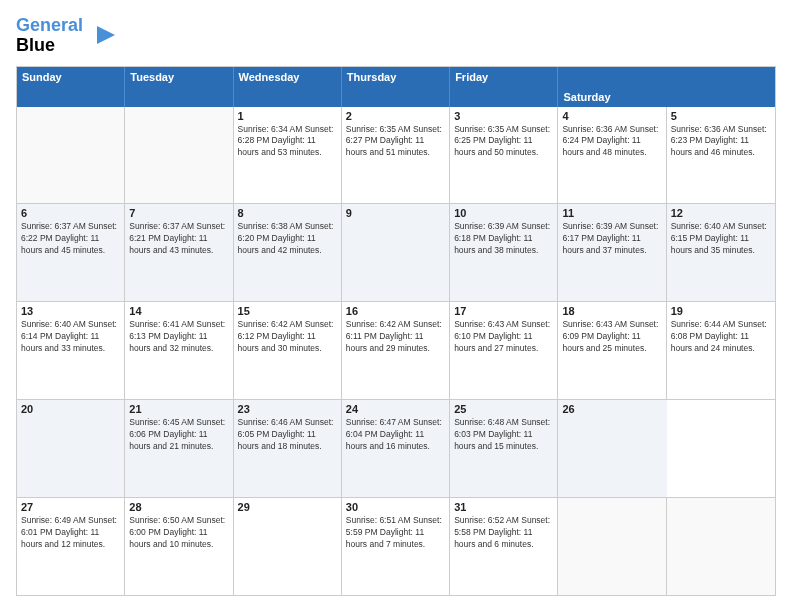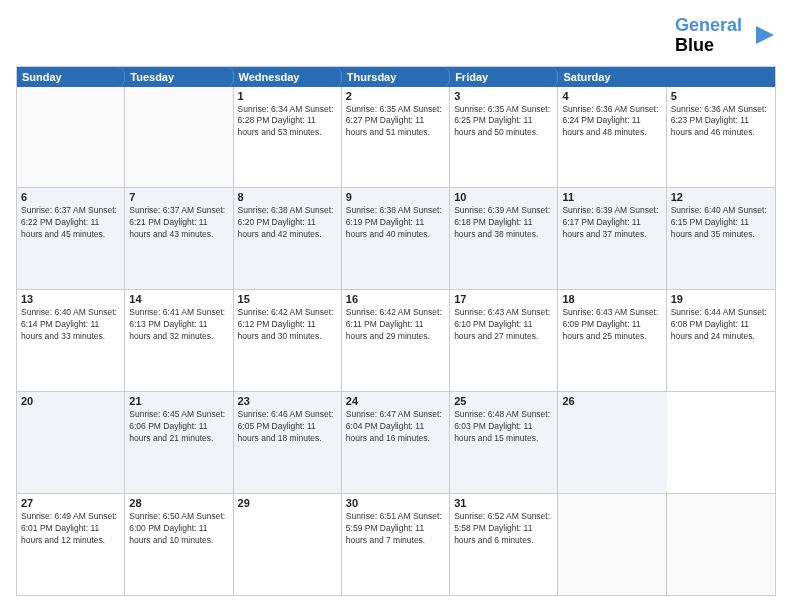--- a/index.html
+++ b/index.html
@@ -9,21 +9,20 @@
       font-family: Arial, sans-serif;
       background: #fff;
       overflow: hidden;
     }
     .page {
       width: 792px;
       height: 612px;
       padding: 16px;
       display: flex;
       flex-direction: column;
-      align-items: flex-end;
     }
     .header {
       display: flex;
       justify-content: space-between;
       align-items: flex-start;
       margin-bottom: 10px;
     }
     .logo {
       display: flex;
       align-items: center;
@@ -65,23 +64,22 @@
       grid-template-columns: repeat(7, 1fr);
       background: #2a6db5;
     }
     .cal-header-cell {
       color: #fff;
       font-size: 11px;
       font-weight: bold;
       padding: 4px 5px;
       border-right: 1px solid #4a8dd5;
       text-align: left;
-      border-radius: 8px;
-    }
-    .cal-header-cell:last-child { border-right: none; }
+    }
+    .cal-header-cell:last-child { border-right: none; margin-top: 20px; }
     .cal-body {
       display: flex;
       flex-direction: column;
       flex: 1;
     }
     .cal-row {
       display: grid;
       grid-template-columns: repeat(7, 1fr);
       flex: 1;
       border-top: 1px solid #ccc;
@@ -193,23 +191,20 @@
 Daylight: 11 hours and 43 minutes.</div>
           </div>
           <div class="cal-cell shaded">
             <div class="day-num">8</div>
             <div class="day-info">Sunrise: 6:38 AM
 Sunset: 6:20 PM
 Daylight: 11 hours and 42 minutes.</div>
           </div>
           <div class="cal-cell shaded">
             <div class="day-num">9</div>
-            <div class="day-info">Sunrise: 6:38 AM
-Sunset: 6:19 PM
-Daylight: 11 hours and 40 minutes.</div>
           </div>
           <div class="cal-cell shaded">
             <div class="day-num">10</div>
             <div class="day-info">Sunrise: 6:39 AM
 Sunset: 6:18 PM
 Daylight: 11 hours and 38 minutes.</div>
           </div>
           <div class="cal-cell shaded">
             <div class="day-num">11</div>
             <div class="day-info">Sunrise: 6:39 AM

